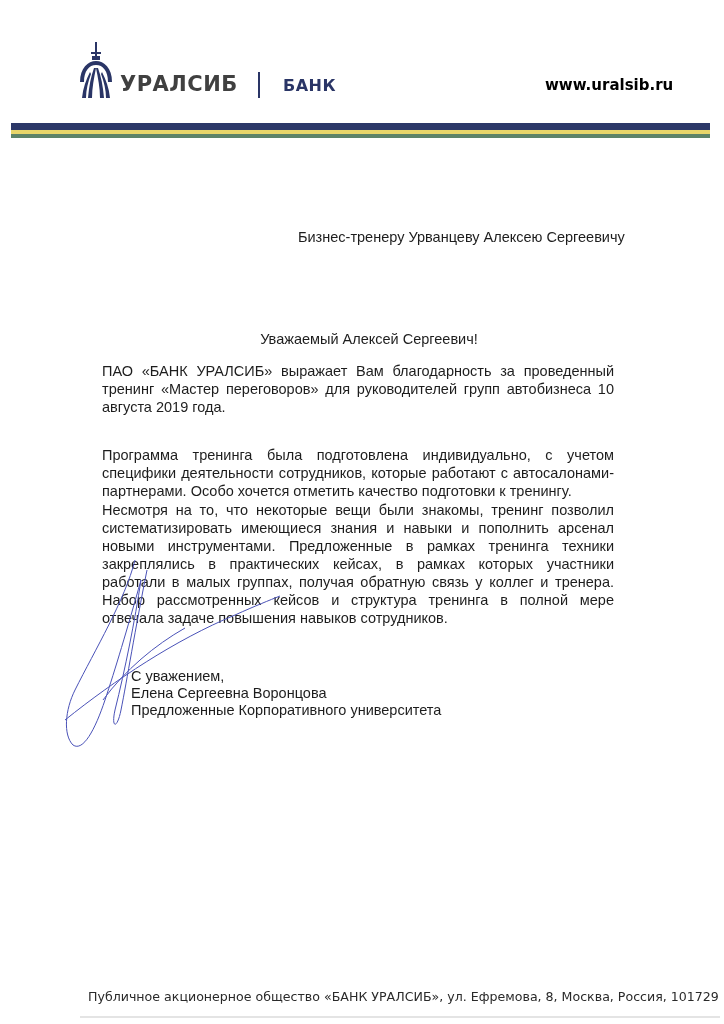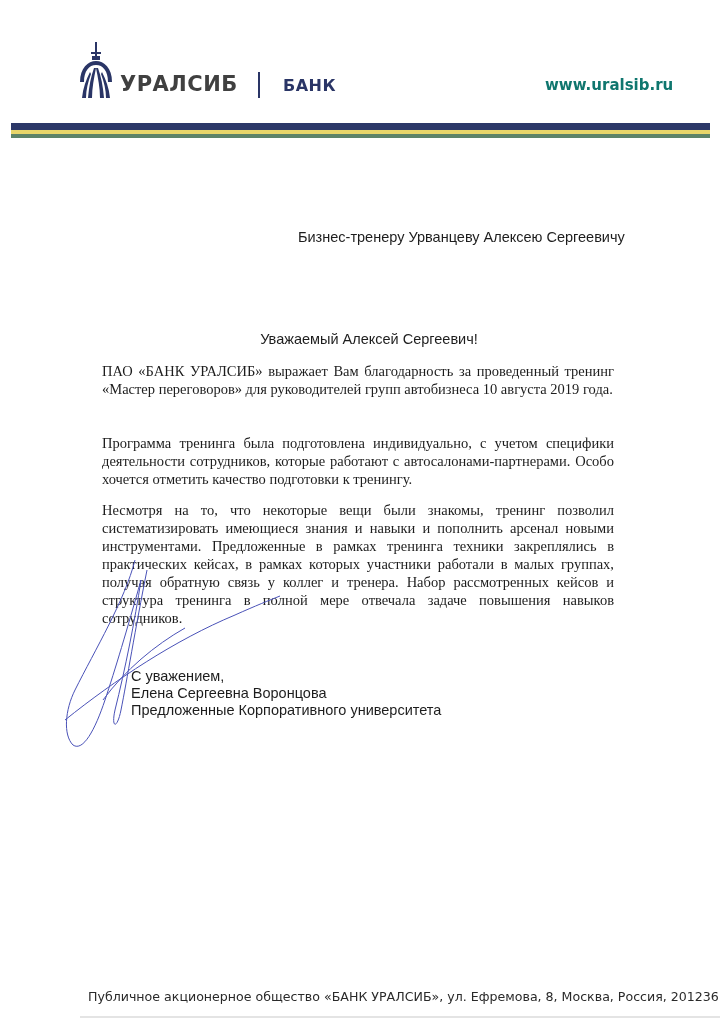--- a/index.html
+++ b/index.html
@@ -6,30 +6,30 @@
   body { width:724px; height:1024px; position:relative; overflow:hidden;
          font-family:"Liberation Sans", sans-serif; color:#1d1d1d; }
   .abs { position:absolute; }
   .logo-emblem { left:78px; top:42px; width:36px; height:58px; }
   .logo-text { left:120px; top:72px; font-family:"DejaVu Sans", sans-serif; font-weight:bold;
                font-size:21px; color:#404040; letter-spacing:0.5px; }
   .logo-sep { left:258px; top:72px; width:2px; height:26px; background:#2a3566; }
   .logo-bank { left:272px; top:76px; font-family:"DejaVu Sans", sans-serif; font-weight:bold;
                font-size:16px; color:#2a3566; letter-spacing:0.5px;margin-left:11px; }
   .website { left:545px; top:76px; font-family:"DejaVu Sans", sans-serif; font-weight:bold;
-             font-size:15px; color:#0f766e; }
+             font-size:15px; color:#000000; }
   .stripe { left:11px; width:699px; }
   .stripe.navy { top:123px; height:7px; background:#2c3868; }
   .stripe.yellow { top:130px; height:4px; background:#e8d66a; }
   .stripe.green { top:134px; height:4px; background:#5d8468; }
   .addressee { left:298px; top:229px; font-size:14.5px; }
   .salutation { left:0; width:724px; top:331px; text-align:center; font-size:14.5px; padding-left:14px; box-sizing:border-box; }
-  .para { left:102px; width:512px; font-size:14.5px; line-height:18px; text-align:justify;font-family:Liberation Serif, serif; }
+  .para { left:102px; width:512px; font-size:14.5px; line-height:18px; text-align:justify; }
   .p1 { top:362px; }
-  .p2 { top:434px; }
+  .p2 { top:446px; }
   .p3 { top:501px; }
   .closing { left:107px; font-size:14.5px; line-height:17px;margin-left:24px; }
   .c1 { top:668px; } .c2 { top:685px; } .c3 { top:702px; }
   .signature { left:55px; top:560px; width:260px; height:200px; }
   .footer { left:88px; top:989px; font-family:"DejaVu Sans", sans-serif; font-size:12.6px; color:#2a2a2a; }
   .footer-line { left:80px; top:1016px; width:640px; height:2px; background:#e4e4e4; }
 </style>
 </head>
 <body>
 
@@ -63,14 +63,14 @@
   <path d="M80 0 C70 40 40 90 20 130 C10 150 8 175 18 185 C28 192 40 170 50 140 C60 110 72 70 86 20"></path>
   <path d="M86 20 C80 60 70 110 60 150 C56 168 62 170 66 150 C72 120 80 70 92 10"></path>
   <path d="M10 160 C60 120 120 80 180 55 C200 46 215 40 225 36"></path>
   <path d="M48 140 C70 110 100 85 130 68"></path>
 </svg>
 
 <div class="abs closing c1">С уважением,</div>
 <div class="abs closing c2">Елена Сергеевна Воронцова</div>
 <div class="abs closing c3">Предложенные Корпоративного университета</div>
 
-<div class="abs footer">Публичное акционерное общество «БАНК УРАЛСИБ», ул. Ефремова, 8, Москва, Россия, 201236</div>
+<div class="abs footer">Публичное акционерное общество «БАНК УРАЛСИБ», ул. Ефремова, 8, Москва, Россия, 101729</div>
 <div class="abs footer-line"></div>
 
 </body></html>

